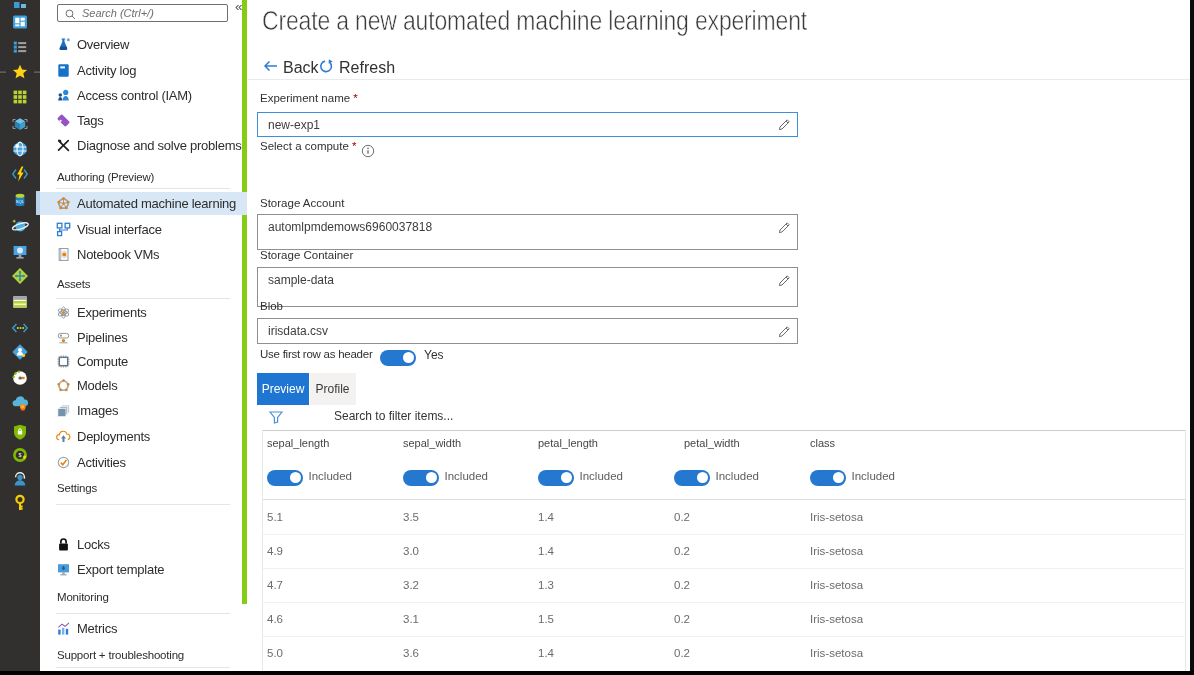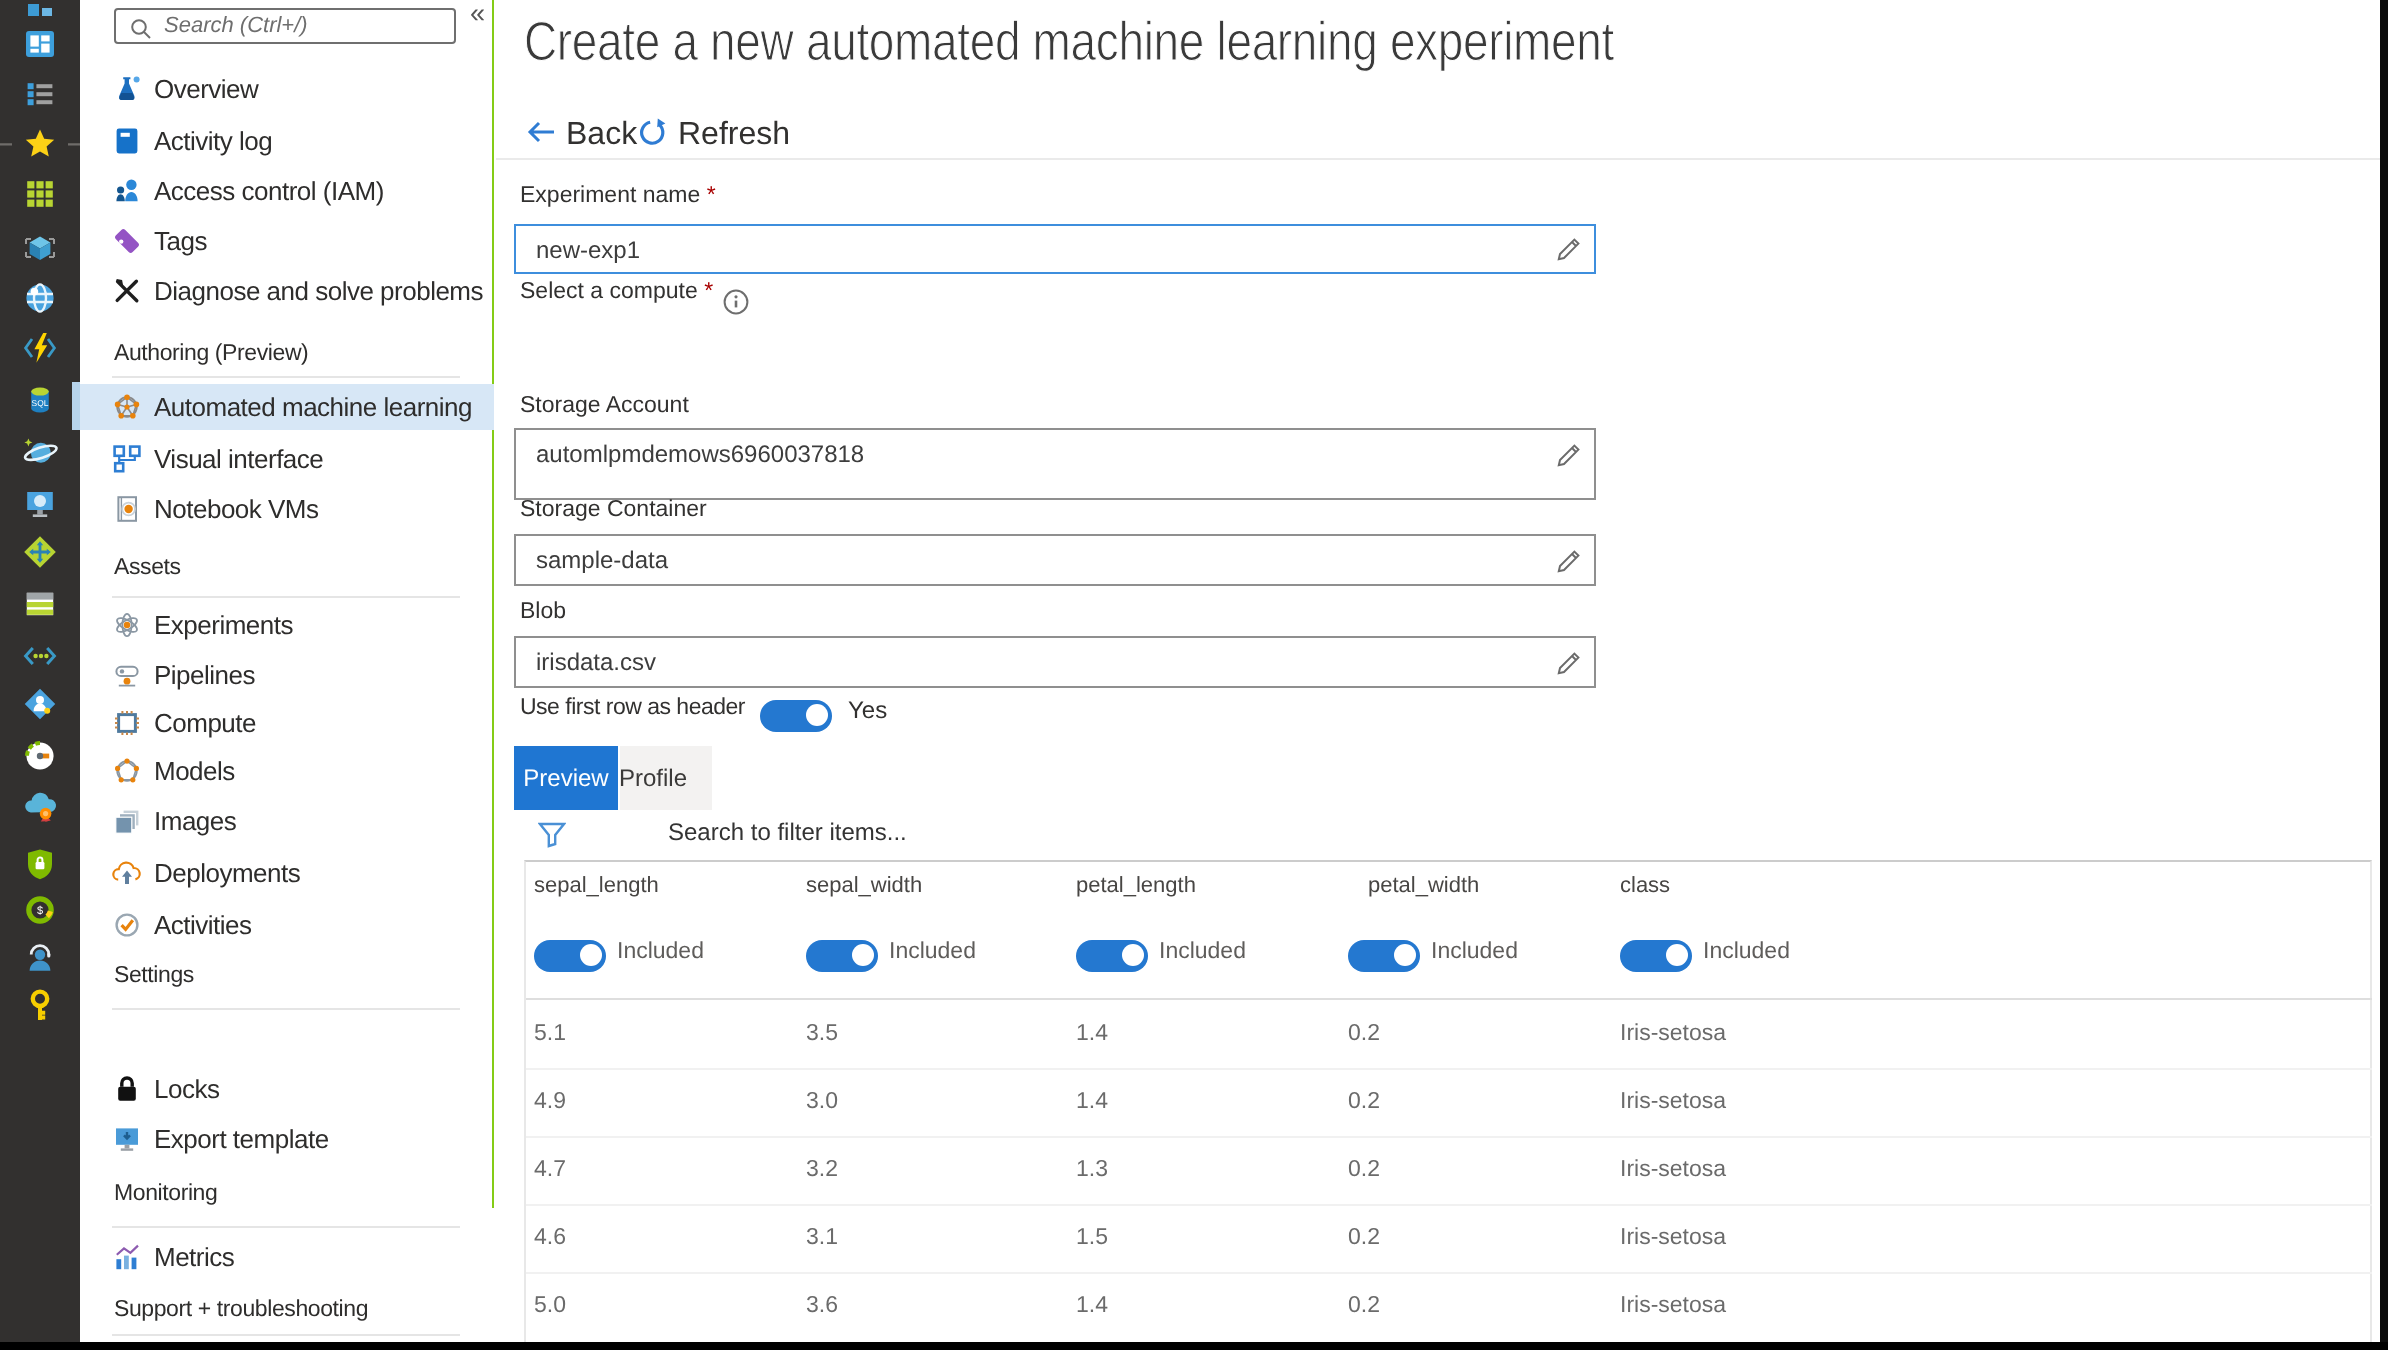--- a/index.html
+++ b/index.html
@@ -8,21 +8,21 @@
 #stage { position:relative; width:1194px; height:675px; background:#fff; }
 .abs { position:absolute; }
 
 
 #rail { position:absolute; left:0; top:0; width:40px; height:675px; background:#32302f; }
 #rail .ric { position:absolute; left:11px; width:18px; height:18px; }
 #railsel { position:absolute; left:36px; top:191px; width:4px; height:24px; background:#b7d4ec; }
 
 
 #nav { position:absolute; left:40px; top:0; width:207px; height:604px; background:#fff;
-  border-right:1px solid #84cc16; }
+  border-right:5px solid #84cc16; }
 #searchbox { position:absolute; left:17px; top:4px; width:171px; height:17.5px;
   border:1px solid #6f6f6f; border-radius:2px; background:#fff; }
 #searchbox .ph { position:absolute; left:24px; top:2px; font-size:11px; font-style:italic; color:#6e6e6e; }
 #collapse { position:absolute; left:195px; top:-1px; font-size:13.5px; color:#555; }
 .nitem { position:absolute; left:0; width:207px; height:25px; }
 .nitem .nico { position:absolute; left:16px; top:5px; width:15px; height:15px; }
 .nitem .ntx { position:absolute; left:37px; top:0; line-height:25px; font-size:13px; letter-spacing:-0.25px; color:#2e2d2c; white-space:nowrap; }
 .nhdr { position:absolute; left:17px; font-size:11.5px; letter-spacing:-0.2px; color:#2e2d2c; white-space:nowrap; }
 .ndiv { position:absolute; left:16px; width:174px; height:1px; background:#e5e5e5; }
 .nsel { background:#d7e7f6; }
@@ -37,21 +37,21 @@
 .flabel .req { color:#a80000; }
 .finput { position:absolute; left:9px; width:541px; border:1px solid #8f8f8f; background:#fff; }
 .finput.blue { border:1px solid #3e8edd; }
 .finput .ftx { position:absolute; left:10px; font-size:12px; color:#3d3d3d; }
 .pencil { position:absolute; right:6px; }
 .toggle { position:absolute; width:36px; height:16px; border-radius:8px; background:#2478d0; }
 .toggle .knob { position:absolute; right:2.5px; top:2.5px; width:11px; height:11px; border-radius:50%; background:#fff; }
 #tabPreview { position:absolute; left:9px; top:373px; width:52px; height:32px; background:#1f76d2;
   color:#fff; font-size:12px; text-align:center; line-height:32px; }
 #tabProfile { position:absolute; left:61.5px; top:373px; width:46px; height:32px; background:#f3f2f1;
-  color:#3b3a39; font-size:12px; line-height:32px; }
+  color:#3b3a39; font-size:12px; text-align:center; line-height:32px; }
 #filterrow { position:absolute; left:42px; top:409.8px; font-size:12px; color:#333;margin-left:44px; }
 #tbl { position:absolute; left:14px; top:430px; width:924px; height:245px;
   border-top:1px solid #cccccc; border-left:1px solid #e8e8e8; border-right:1px solid #e8e8e8; }
 .th { position:absolute; top:5.5px; font-size:11px; color:#484644; }
 .td { position:absolute; font-size:11.5px; color:#6b6b6b; }
 .tincl { position:absolute; top:39px; font-size:11.5px; color:#5f5d5b; }
 .rowline { position:absolute; left:0; width:923px; height:1px; background:#f1f1f1; }
 
 
 #bRight { position:absolute; left:1190px; top:0; width:4px; height:675px; background:#0b0b0b; }
@@ -405,21 +405,21 @@
     </svg>
 
     <div class="flabel" style="top:196.5px">Storage Account</div>
     <div class="finput" style="top:214px;height:36px">
       <span class="ftx" style="line-height:24px">automlpmdemows6960037818</span>
       <svg class="pencil" style="top:6px" width="14" height="14" viewBox="0 0 14 14">
           <path d="M10.2 1.8 l2 2 L5 11 l-2.6.6 L3 9 Z M9 3 l2 2" fill="none" stroke="#6b6b6b" stroke-width="1"></path>
         </svg>
     </div>
     <div class="flabel" style="top:249px">Storage Container</div>
-    <div class="finput" style="top:267px;height:26px">
+    <div class="finput" style="top:267px;height:40px">
       <span class="ftx" style="line-height:24px">sample-data</span>
       <svg class="pencil" style="top:6px" width="14" height="14" viewBox="0 0 14 14">
           <path d="M10.2 1.8 l2 2 L5 11 l-2.6.6 L3 9 Z M9 3 l2 2" fill="none" stroke="#6b6b6b" stroke-width="1"></path>
         </svg>
     </div>
     <div class="flabel" style="top:300px">Blob</div>
     <div class="finput" style="top:318px;height:26px">
       <span class="ftx" style="line-height:24px">irisdata.csv</span>
       <svg class="pencil" style="top:6px" width="14" height="14" viewBox="0 0 14 14">
           <path d="M10.2 1.8 l2 2 L5 11 l-2.6.6 L3 9 Z M9 3 l2 2" fill="none" stroke="#6b6b6b" stroke-width="1"></path>

